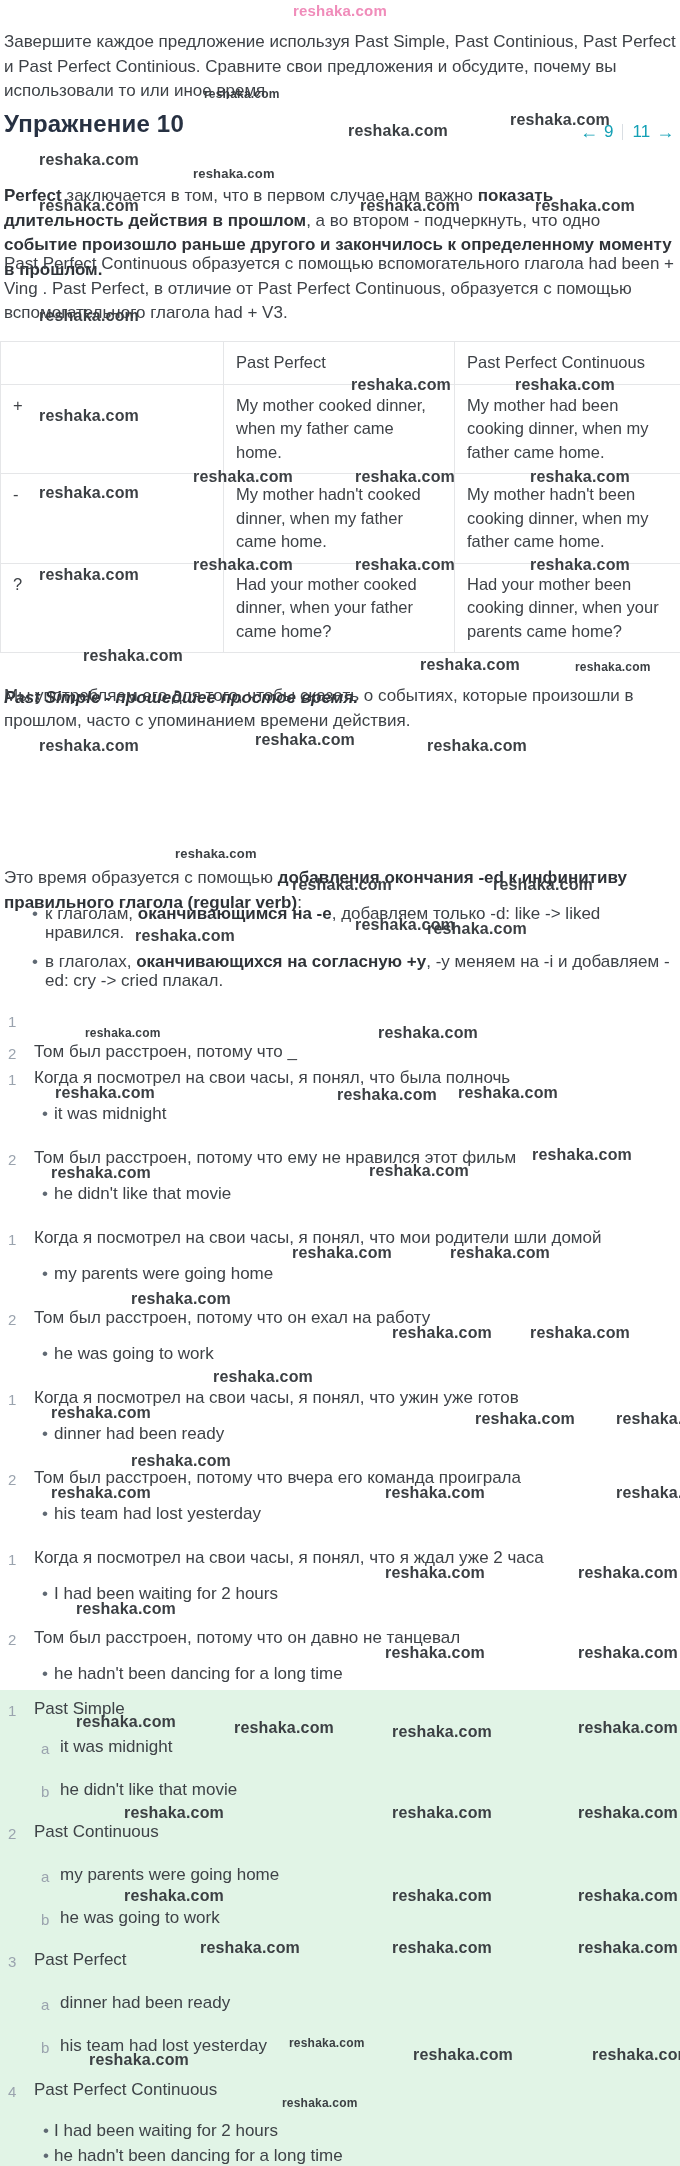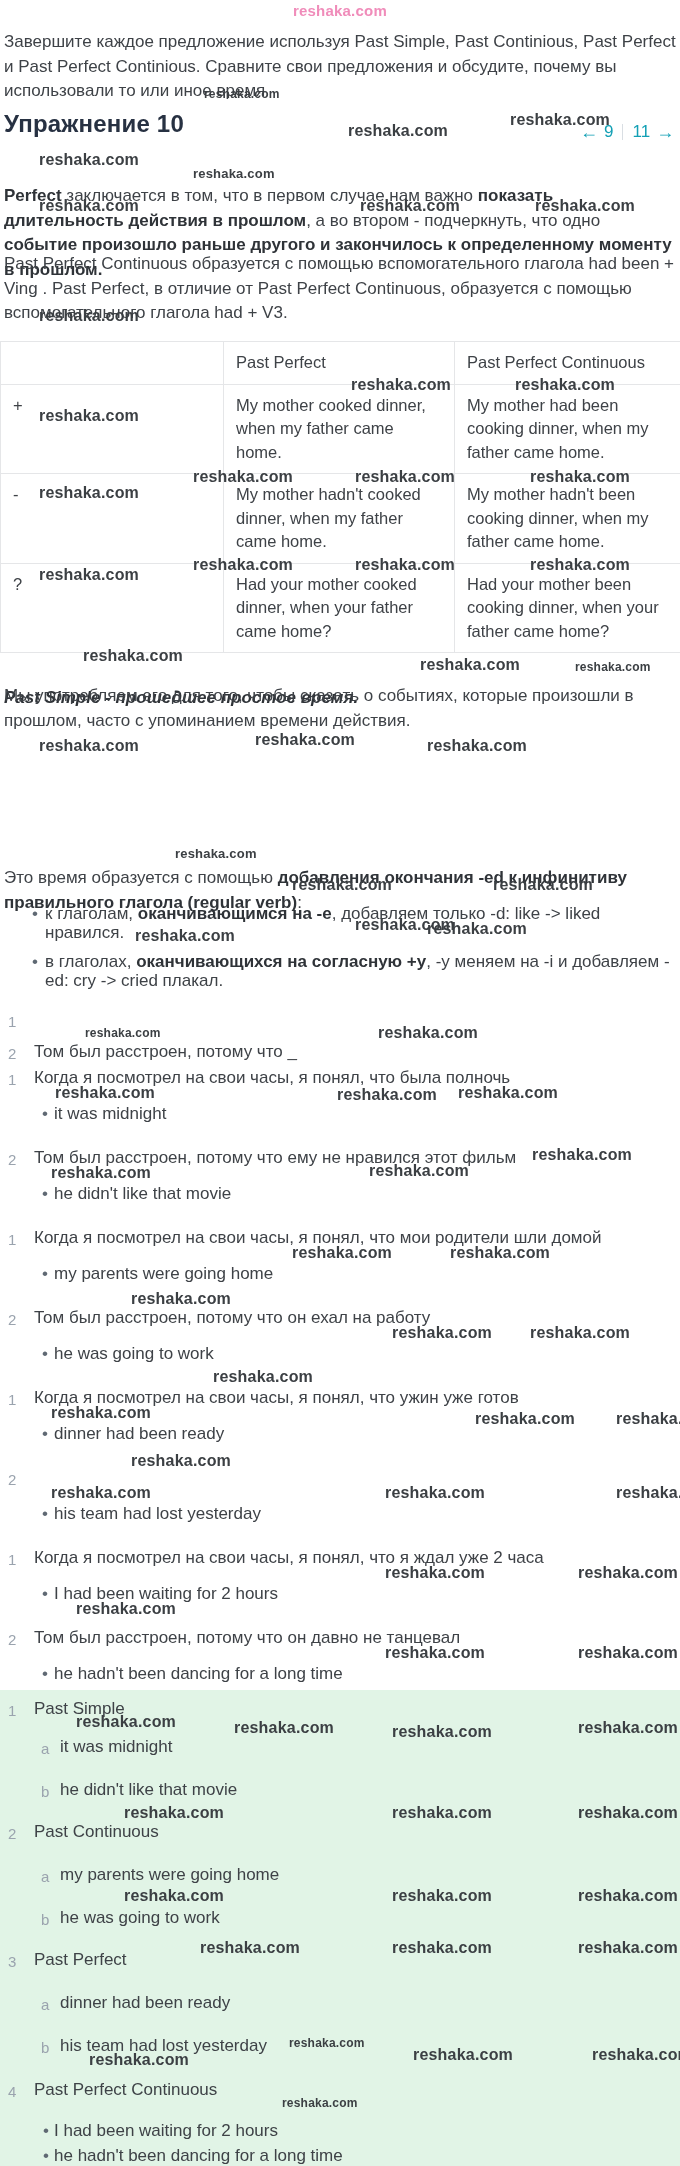--- a/index.html
+++ b/index.html
@@ -81,21 +81,21 @@
         <td>My mother had been cooking dinner, when my father came home.</td>
       </tr>
       <tr>
         <td>-</td>
         <td>My mother hadn't cooked dinner, when my father came home.</td>
         <td>My mother hadn't been cooking dinner, when my father came home.</td>
       </tr>
       <tr>
         <td>?</td>
         <td>Had your mother cooked dinner, when your father came home?</td>
-        <td>Had your mother been cooking dinner, when your father came home?</td>
+        <td>Had your mother been cooking dinner, when your parents came home?</td>
       </tr>
     </tbody>
   </table>
 
   <p class="body abs" style="top:686px"><span class="b i">Past Simple - прошедшее простое время.</span></p>
   <p class="body abs" style="top:684px"><span>Мы употребляем его для того, чтобы сказать о событиях, которые произошли в прошлом, часто с упоминанием времени действия.</span></p>
   <p class="body abs" style="top:866px"><span>Это время образуется с помощью </span><span class="b">добавления окончания -ed к инфинитиву правильного глагола (regular verb)</span><span>:</span></p>
 
   <ul class="rules">
     <li><span>к глаголам, </span><span class="b">оканчивающимся на -e</span><span>, добавляем только -d: like -&gt; liked нравился.</span></li>
@@ -110,21 +110,21 @@
       <div class="qrow" style="top: 1066px;"><span class="num">1</span><span class="qt">Когда я посмотрел на свои часы, я понял, что была полночь</span></div>
       <div class="arow" style="top: 1102px;"><span class="dot">•</span><span class="at">it was midnight</span></div>
       <div class="qrow" style="top: 1146px;"><span class="num">2</span><span class="qt">Том был расстроен, потому что ему не нравился этот фильм</span></div>
       <div class="arow" style="top: 1182px;"><span class="dot">•</span><span class="at">he didn't like that movie</span></div>
       <div class="qrow" style="top: 1226px;"><span class="num">1</span><span class="qt">Когда я посмотрел на свои часы, я понял, что мои родители шли домой</span></div>
       <div class="arow" style="top: 1262px;"><span class="dot">•</span><span class="at">my parents were going home</span></div>
       <div class="qrow" style="top: 1306px;"><span class="num">2</span><span class="qt">Том был расстроен, потому что он ехал на работу</span></div>
       <div class="arow" style="top: 1342px;"><span class="dot">•</span><span class="at">he was going to work</span></div>
       <div class="qrow" style="top: 1386px;"><span class="num">1</span><span class="qt">Когда я посмотрел на свои часы, я понял, что ужин уже готов</span></div>
       <div class="arow" style="top: 1422px;"><span class="dot">•</span><span class="at">dinner had been ready</span></div>
-      <div class="qrow" style="top: 1466px;"><span class="num">2</span></div>
+      <div class="qrow" style="top: 1466px;"><span class="num">2</span><span class="qt">Том был расстроен, потому что вчера его команда проиграла</span></div>
       <div class="arow" style="top: 1502px;"><span class="dot">•</span><span class="at">his team had lost yesterday</span></div>
       <div class="qrow" style="top: 1546px;"><span class="num">1</span><span class="qt">Когда я посмотрел на свои часы, я понял, что я ждал уже 2 часа</span></div>
       <div class="arow" style="top: 1582px;"><span class="dot">•</span><span class="at">I had been waiting for 2 hours</span></div>
       <div class="qrow" style="top: 1626px;"><span class="num">2</span><span class="qt">Том был расстроен, потому что он давно не танцевал</span></div>
       <div class="arow" style="top: 1662px;"><span class="dot">•</span><span class="at">he hadn't been dancing for a long time</span></div>
     </div>
 
   <div class="green" id="answers">
       <div class="g-head" style="top: 7px;"><span class="num">1</span><span class="g-label">Past Simple</span></div>
       <div class="g-row" style="top: 45px;"><span class="letter">a</span><span class="at">it was midnight</span></div>

